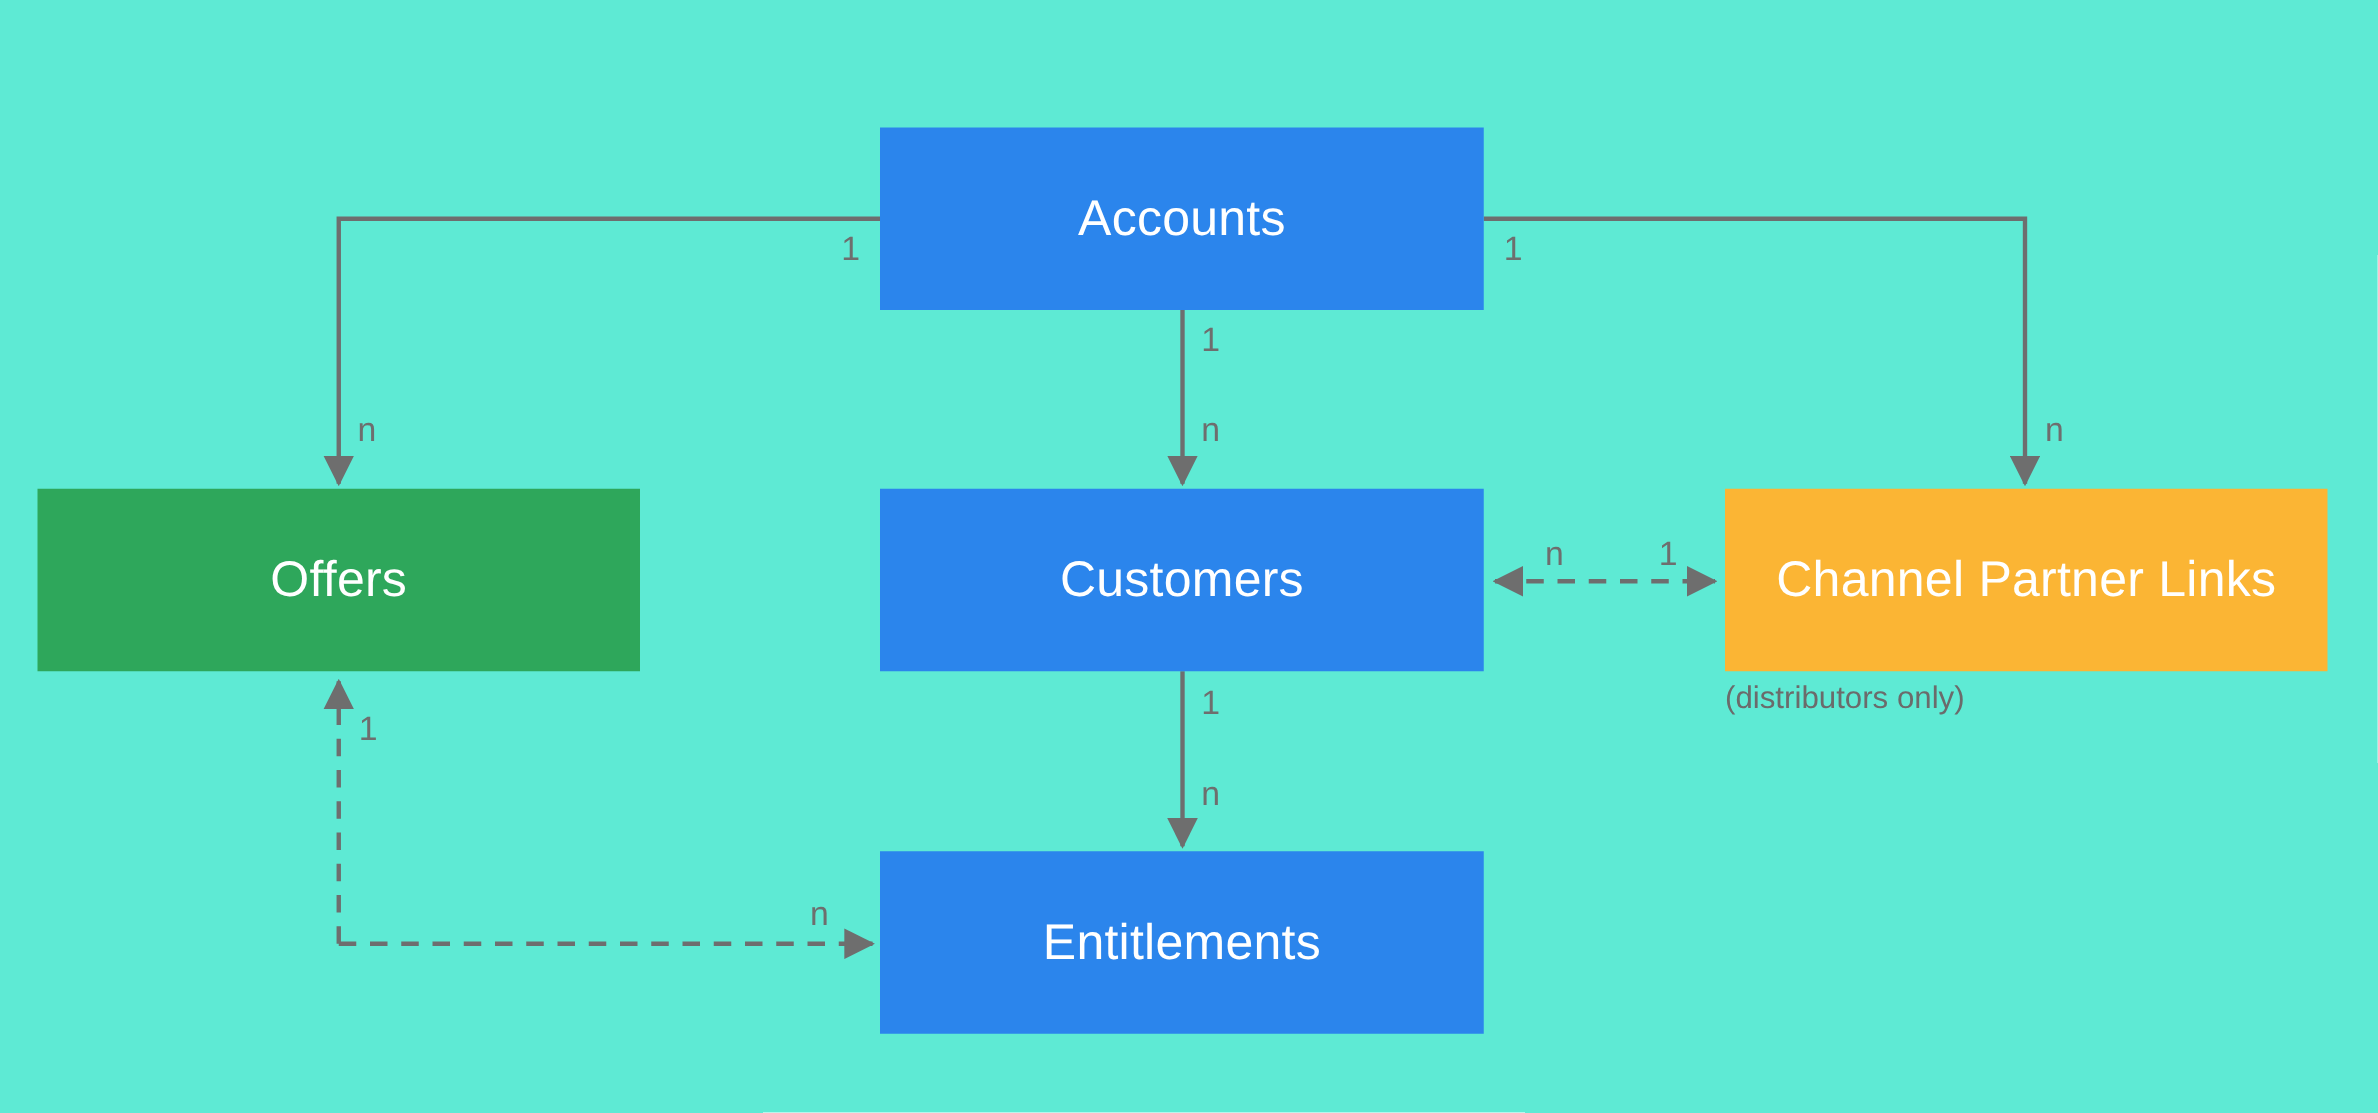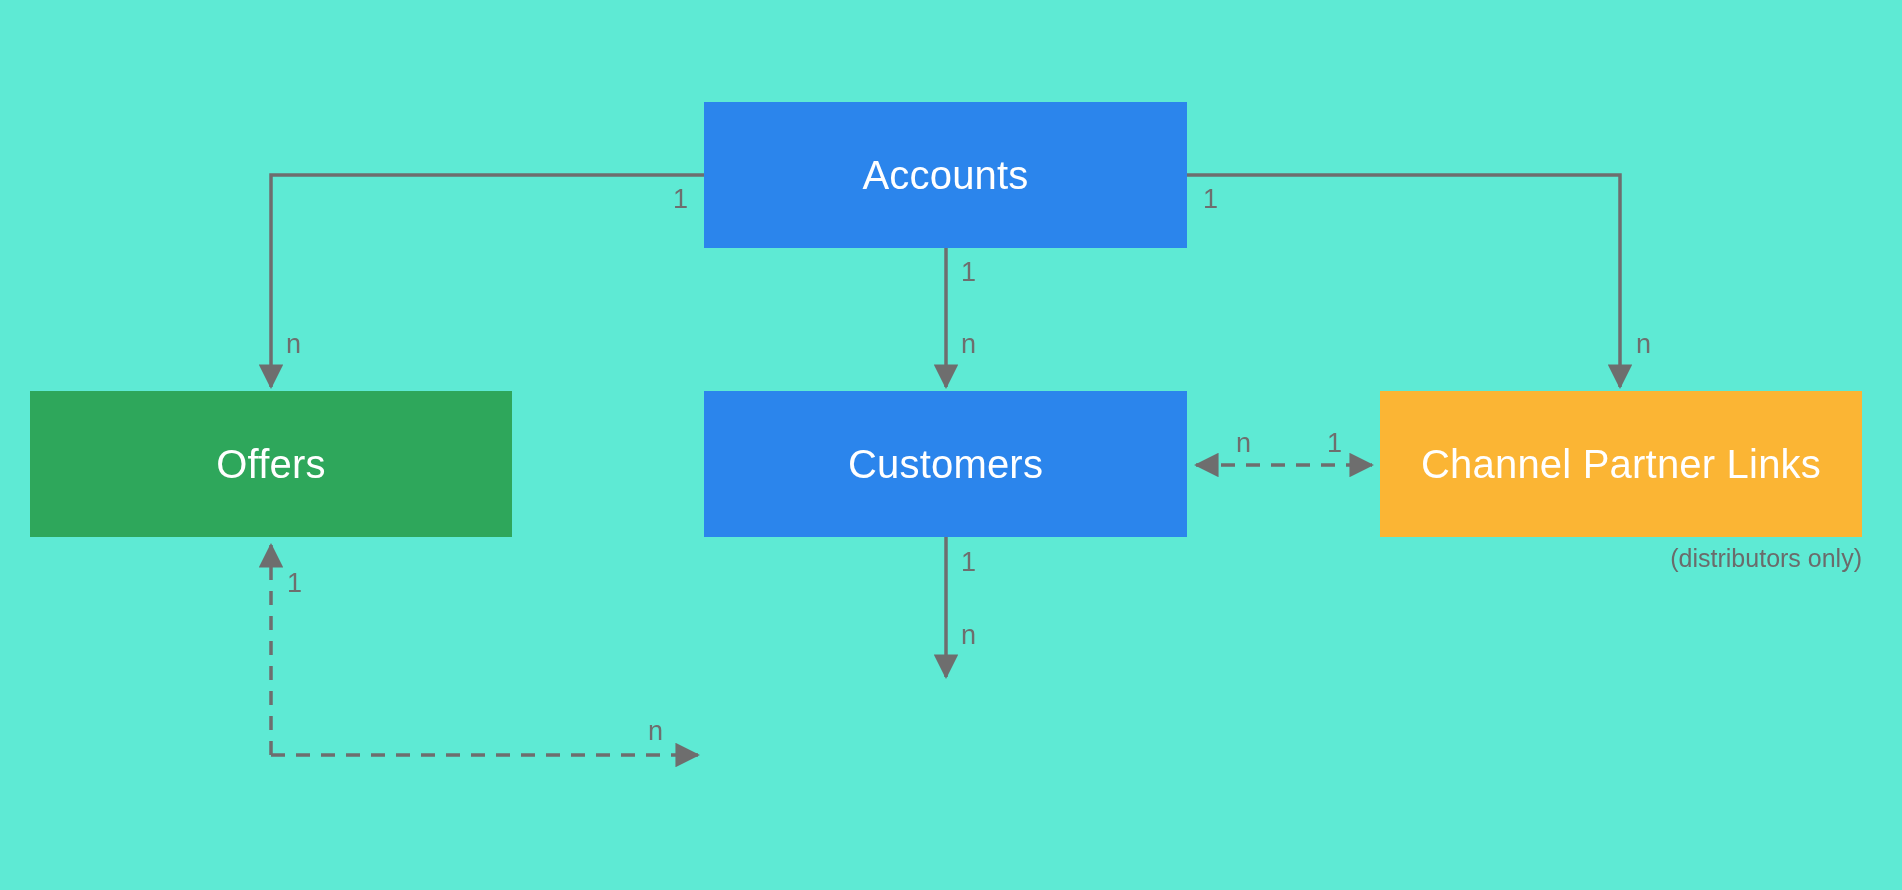--- a/index.html
+++ b/index.html
@@ -42,21 +42,21 @@
   .node-offers     { left: 30px;   top: 391px; width: 482px; height: 146px; background: #2ea75b; }
   .node-customers  { left: 704px;  top: 391px; width: 483px; height: 146px; background: #2b85ec; }
   .node-cplinks    { left: 1380px; top: 391px; width: 482px; height: 146px; background: #fbb534; text-align: right; }
   .node-entitle    { left: 704px;  top: 681px; width: 483px; height: 146px; background: #2b85ec; }
 
   .caption {
     position: absolute;
     left: 1380px;
     top: 546px;
     width: 482px;
-    text-align: right;
+    text-align: left;
     color: #6b6b6b;
     font-size: 25px;
     line-height: 1;
     white-space: nowrap;
   }
   .edge-label {
     position: absolute;
     color: #6e6e6e;
     font-size: 27px;
     line-height: 1;
@@ -103,20 +103,23 @@
   <div class="node node-offers">
     <span>Offers</span>
   </div>
 
   <div class="node node-cplinks">
     <span>Channel Partner Links</span>
   </div>
 
   <div class="caption">(distributors only)</div>
 
+  <div class="node node-entitle">
+    <span>Entitlements</span>
+  </div>
 
   <div class="edge-label" style="left:673px; top:186px;">1</div>
 
   <div class="edge-label" style="left:286px; top:331px;">n</div>
 
   <div class="edge-label" style="left:961px; top:259px;">1</div>
 
   <div class="edge-label" style="left:961px; top:331px;">n</div>
 
   <div class="edge-label" style="left:1203px; top:186px;">1</div>

